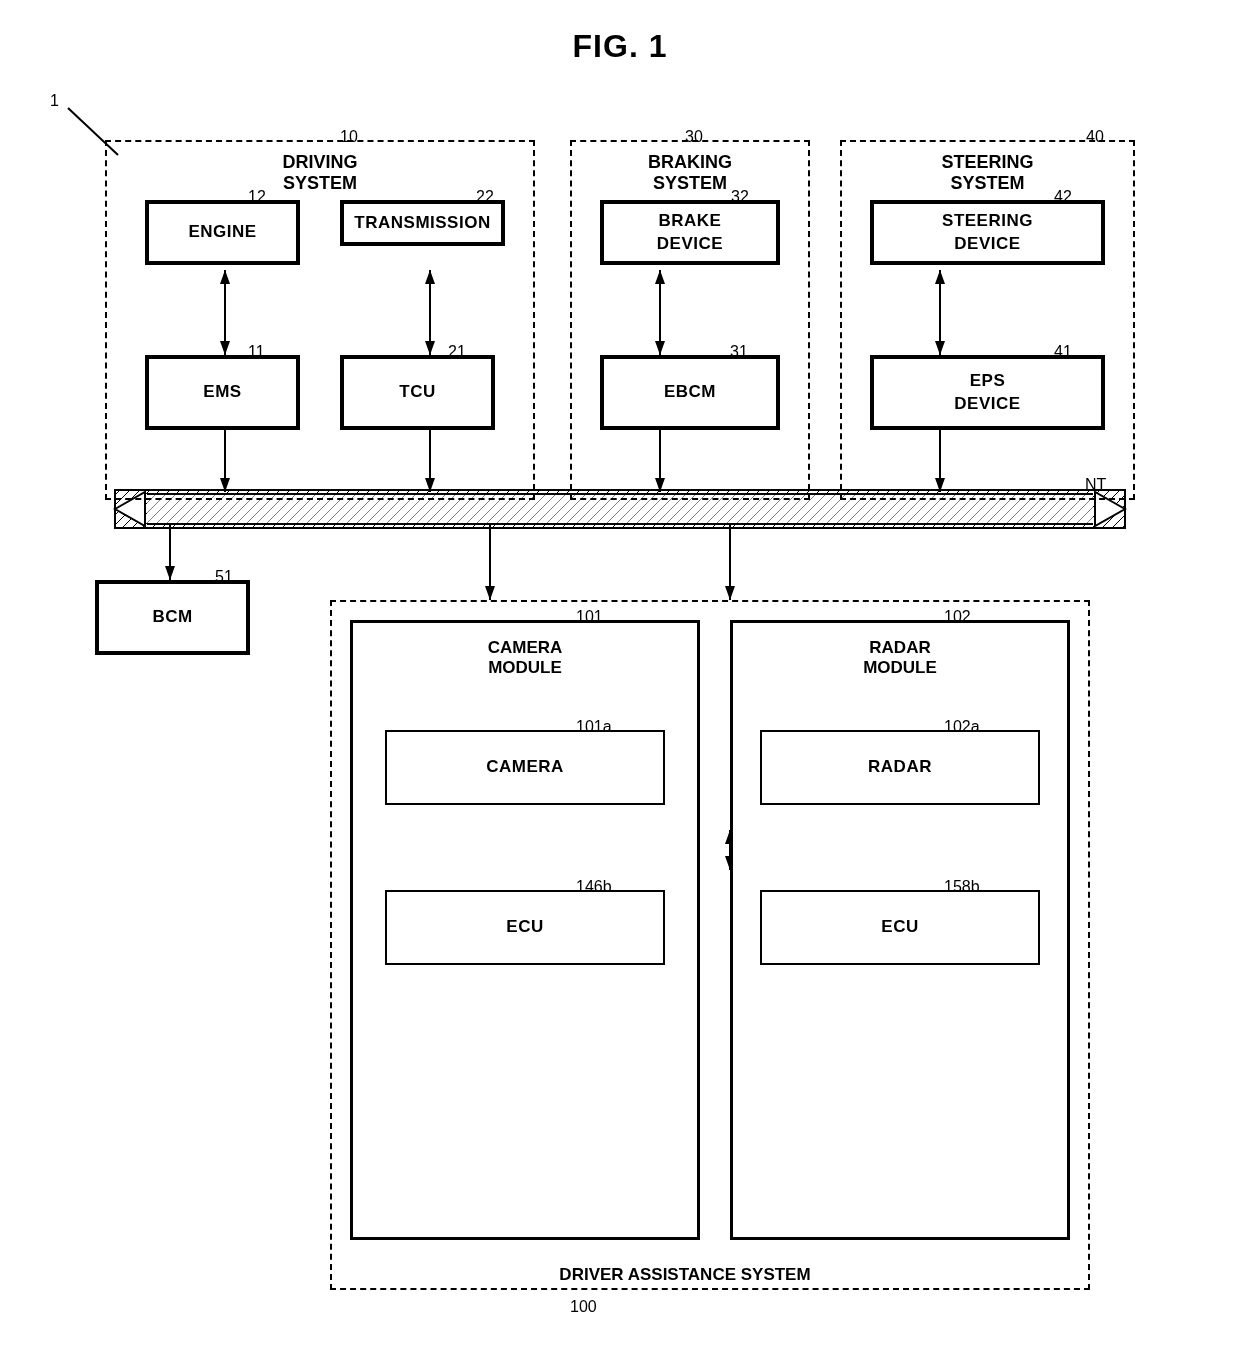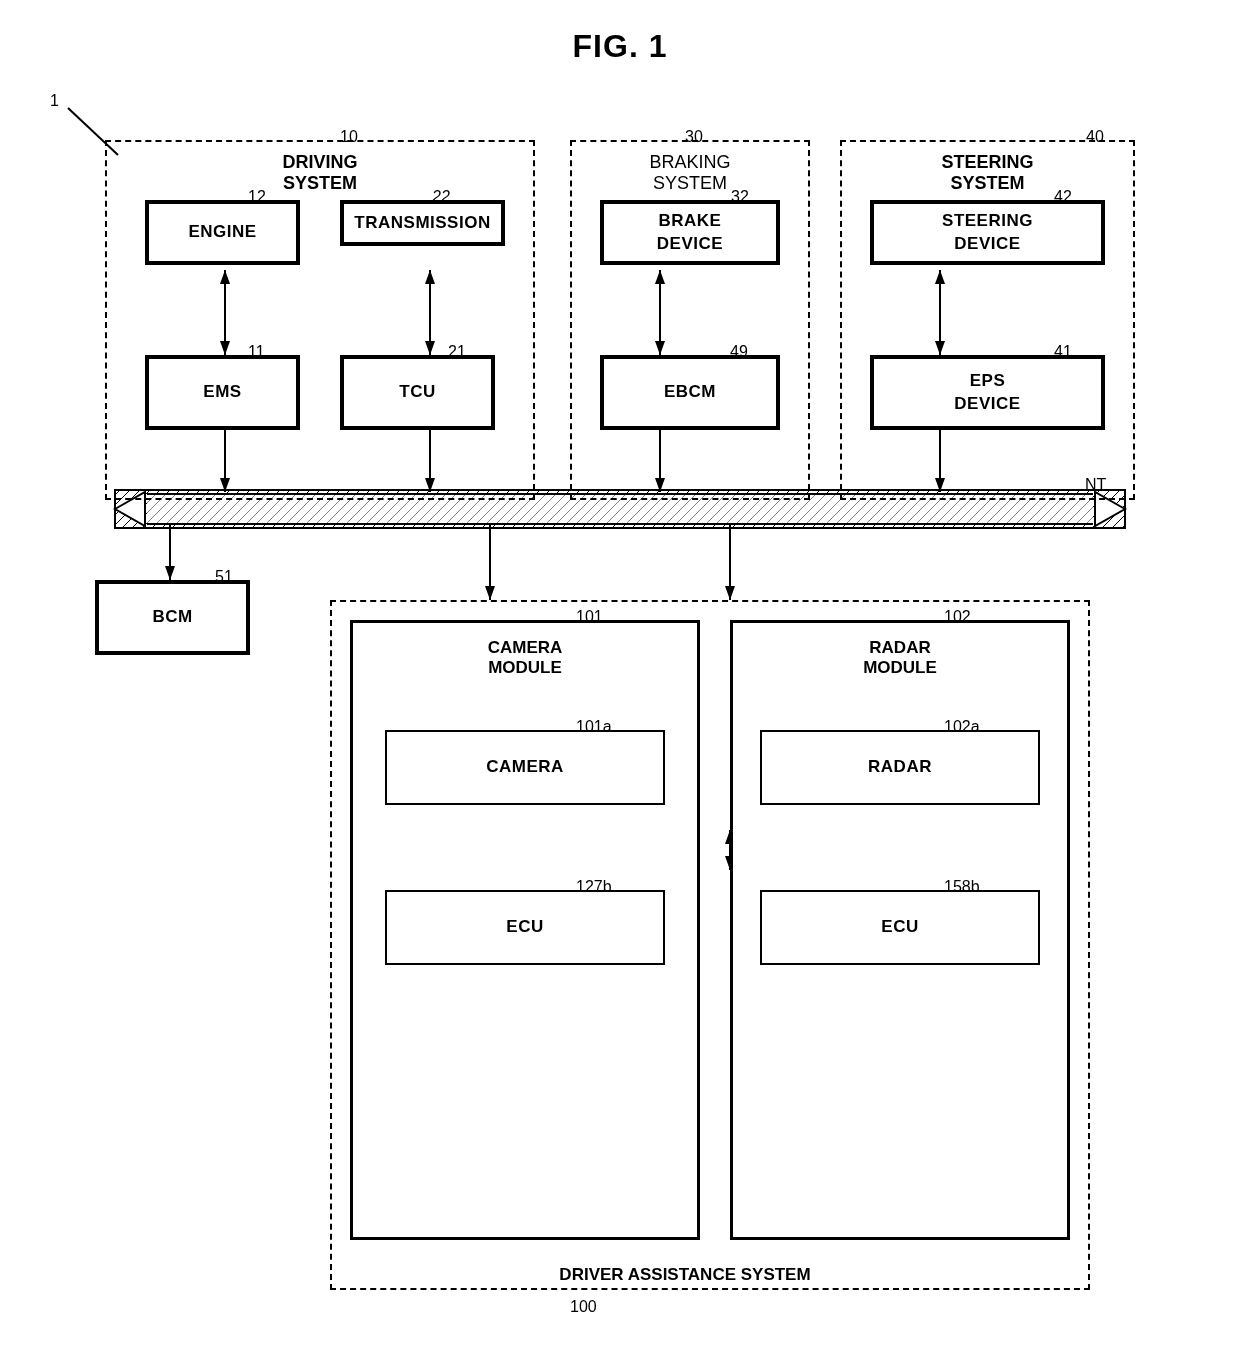--- a/index.html
+++ b/index.html
@@ -166,48 +166,48 @@
   <div class="ref-num" style="top:128px;left:340px;">10</div>
 
   <div class="solid-box thick" style="top:200px;left:145px;width:155px;height:65px;">
     <span class="box-label">ENGINE</span>
   </div>
   <div class="ref-num" style="top:188px;left:248px;">12</div>
 
   <div class="solid-box thick" style="top:200px;left:340px;width:165px;height:46px;">
     <span class="box-label">TRANSMISSION</span>
   </div>
-  <div class="ref-num" style="top:188px;left:432px;font-style:italic;">22</div>
+  <div class="ref-num" style="top:188px;left:476px;">22</div>
 
   <div class="solid-box thick" style="top:355px;left:145px;width:155px;height:75px;">
     <span class="box-label">EMS</span>
   </div>
   <div class="ref-num" style="top:343px;left:248px;">11</div>
 
   <div class="solid-box thick" style="top:355px;left:340px;width:155px;height:75px;">
     <span class="box-label">TCU</span>
   </div>
   <div class="ref-num" style="top:343px;left:448px;">21</div>
 
   <div class="dashed-box" style="top:140px;left:570px;width:240px;height:360px;">
-    <div style="position:absolute;top:10px;left:50%;transform:translateX(-50%);font-size:18px;font-weight:normal;text-align:center;white-space:pre-line;">BRAKING
+    <div style="position:absolute;top:10px;left:50%;transform:translateX(-50%);font-size:18px;font-weight:bold;text-align:center;white-space:pre-line;">BRAKING
 SYSTEM</div>
   </div>
   <div class="ref-num" style="top:128px;left:685px;">30</div>
 
   <div class="solid-box thick" style="top:200px;left:600px;width:180px;height:65px;">
     <span class="box-label" style="white-space:pre-line;">BRAKE
 DEVICE</span>
   </div>
   <div class="ref-num" style="top:188px;left:731px;">32</div>
 
   <div class="solid-box thick" style="top:355px;left:600px;width:180px;height:75px;">
     <span class="box-label">EBCM</span>
   </div>
-  <div class="ref-num" style="top:343px;left:730px;">49</div>
+  <div class="ref-num" style="top:343px;left:730px;">31</div>
 
   <div class="dashed-box" style="top:140px;left:840px;width:295px;height:360px;">
     <div style="position:absolute;top:10px;left:50%;transform:translateX(-50%);font-size:18px;font-weight:bold;text-align:center;white-space:pre-line;">STEERING
 SYSTEM</div>
   </div>
   <div class="ref-num" style="top:128px;left:1086px;">40</div>
 
   <div class="solid-box thick" style="top:200px;left:870px;width:235px;height:65px;">
     <span class="box-label" style="white-space:pre-line;">STEERING
 DEVICE</span>
@@ -236,21 +236,21 @@
   <div class="ref-num" style="top:608px;left:576px;">101</div>
 
   <div class="solid-box" style="top:730px;left:385px;width:280px;height:75px;border-width:2px;">
     <span class="box-label">CAMERA</span>
   </div>
   <div class="ref-num" style="top:718px;left:576px;">101a</div>
 
   <div class="solid-box" style="top:890px;left:385px;width:280px;height:75px;border-width:2px;">
     <span class="box-label">ECU</span>
   </div>
-  <div class="ref-num" style="top:878px;left:576px;">127b</div>
+  <div class="ref-num" style="top:878px;left:576px;">146b</div>
 
   <div class="solid-box" style="top:620px;left:730px;width:340px;height:620px;border-width:3px;">
     <div style="position:absolute;top:15px;left:50%;transform:translateX(-50%);font-size:17px;font-weight:bold;text-align:center;white-space:pre-line;">RADAR
 MODULE</div>
   </div>
   <div class="ref-num" style="top:608px;left:944px;">102</div>
 
   <div class="solid-box" style="top:730px;left:760px;width:280px;height:75px;border-width:2px;">
     <span class="box-label">RADAR</span>
   </div>

